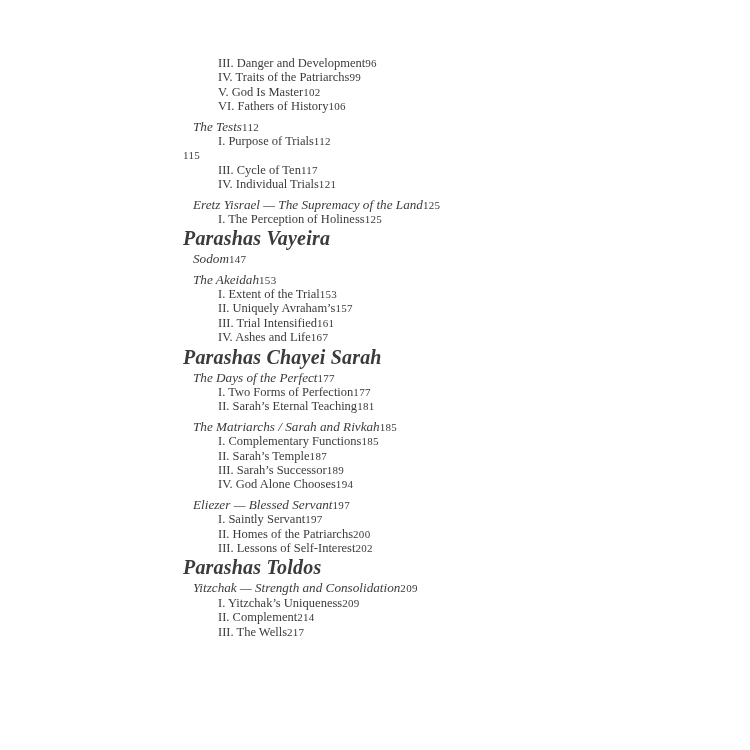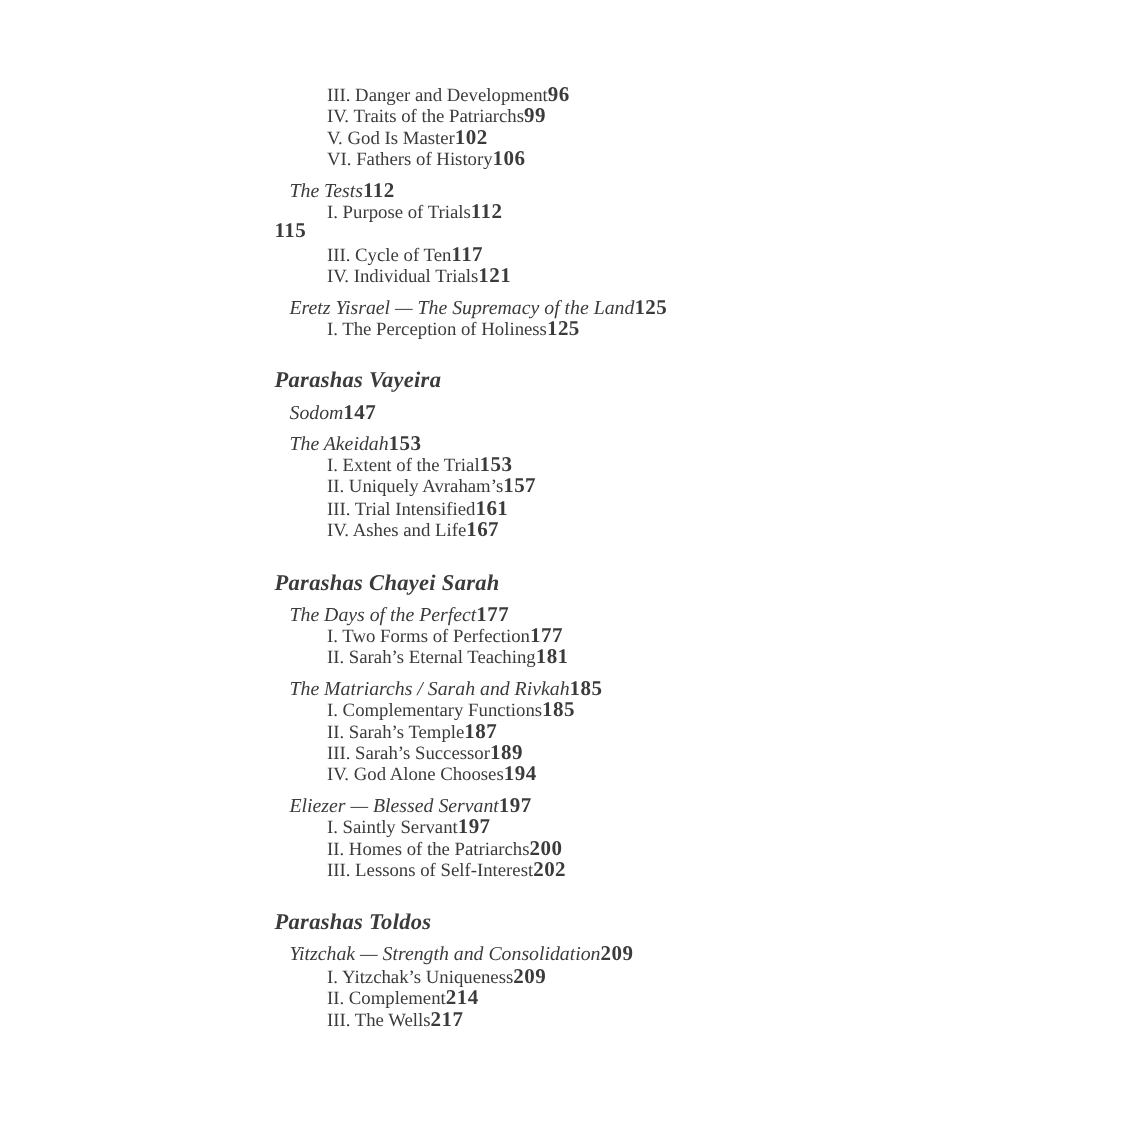--- a/index.html
+++ b/index.html
@@ -28,43 +28,43 @@
     display: flex;
     justify-content: flex-start;
     align-items: baseline;
     height: 14.4px;
     line-height: 14.4px;
     font-size: 12.5px;
     white-space: nowrap;
   }
   .row .num {
     font-style: normal;
-    font-weight: bold;
-    font-size: 14px;
+    font-weight: normal;
+    font-size: 11px;
     letter-spacing: 0.3px;
   }
   .row.subitem .label {
     padding-left: 35px;
   }
   .row.section {
     margin-top: 6px;
     font-style: italic;
     font-size: 13.2px;
   }
   .row.section .label {
     padding-left: 10px;
   }
   .row.chapter {
-    margin-top: 20px;
+    margin-top: 4px;
     margin-bottom: 4px;
     height: 16px;
     line-height: 16px;
     font-style: italic;
     font-weight: bold;
-    font-size: 15px;
+    font-size: 20px;
     letter-spacing: 0.2px;
   }
 </style>
 </head>
 <body>
 
 <div class="page">
   <div class="toc">
       <div class="row subitem">
         <span class="label">III. Danger and Development</span>

